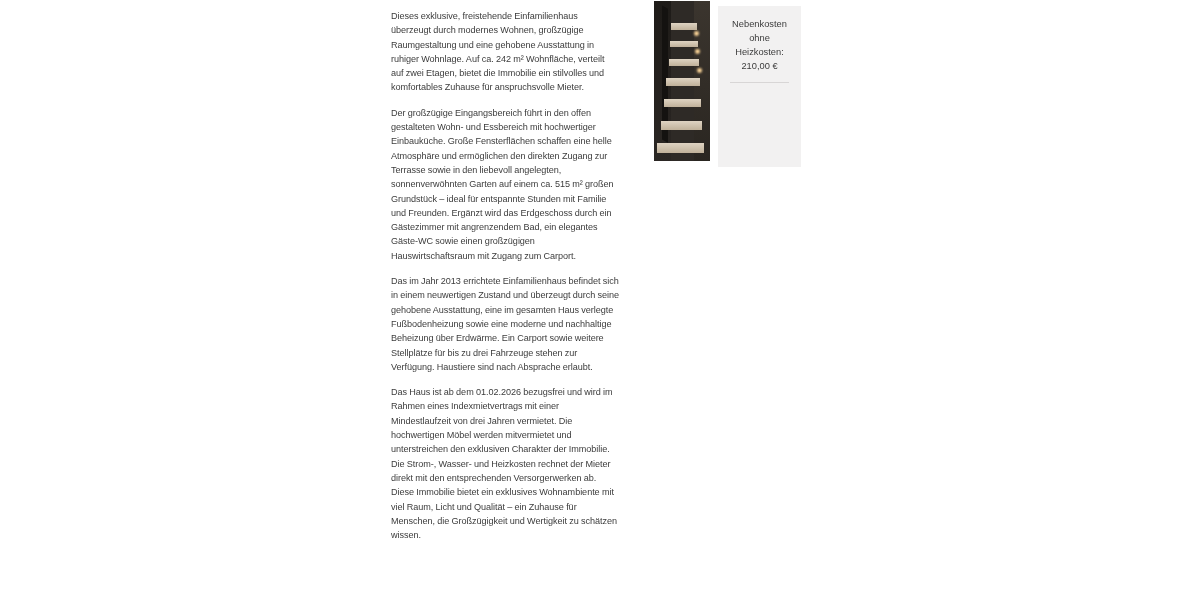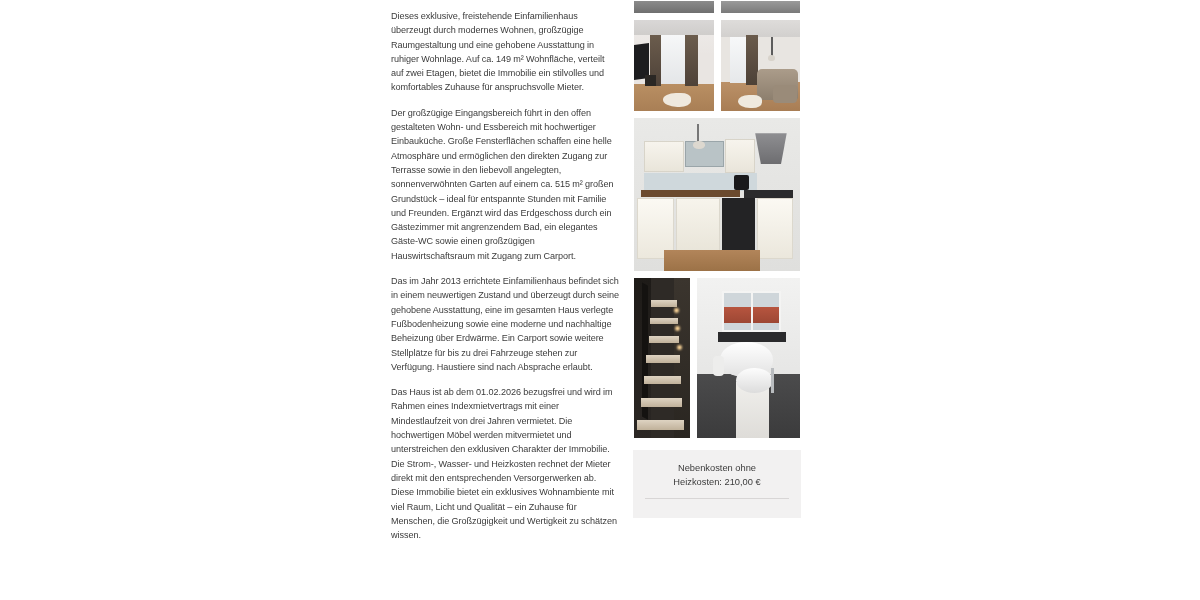--- a/index.html
+++ b/index.html
@@ -47,21 +47,21 @@
     text-align: left;
     word-spacing: -0.2px;
   }
   .para:last-child { margin-bottom: 0; }
 
   
   .media-col {
     width: 178px;
     padding: 0 10px 0 0;
     display: flex;
-    flex-direction: column;
+    flex-direction: row;
   }
 
   .gallery-row {
     display: flex;
     gap: 5px;
     margin-bottom: 5px;
   }
 
   .photo {
     position: relative;
@@ -191,21 +191,21 @@
   }
   .offer-amount { display: block; margin-top: 1px; }
 </style>
 </head>
 <body>
 
 <div class="page">
   <div class="sheet">
 
     <div class="text-col">
-      <p class="para">Dieses exklusive, freistehende Einfamilienhaus überzeugt durch modernes Wohnen, großzügige Raumgestaltung und eine gehobene Ausstattung in ruhiger Wohnlage. Auf ca. 149 m² Wohnfläche, verteilt auf zwei Etagen, bietet die Immobilie ein stilvolles und komfortables Zuhause für anspruchsvolle Mieter.</p>
+      <p class="para">Dieses exklusive, freistehende Einfamilienhaus überzeugt durch modernes Wohnen, großzügige Raumgestaltung und eine gehobene Ausstattung in ruhiger Wohnlage. Auf ca. 242 m² Wohnfläche, verteilt auf zwei Etagen, bietet die Immobilie ein stilvolles und komfortables Zuhause für anspruchsvolle Mieter.</p>
       <p class="para">Der großzügige Eingangsbereich führt in den offen gestalteten Wohn- und Essbereich mit hochwertiger Einbauküche. Große Fensterflächen schaffen eine helle Atmosphäre und ermöglichen den direkten Zugang zur Terrasse sowie in den liebevoll angelegten, sonnenverwöhnten Garten auf einem ca. 515 m² großen Grundstück – ideal für entspannte Stunden mit Familie und Freunden. Ergänzt wird das Erdgeschoss durch ein Gästezimmer mit angrenzendem Bad, ein elegantes Gäste-WC sowie einen großzügigen Hauswirtschaftsraum mit Zugang zum Carport.</p>
       <p class="para">Das im Jahr 2013 errichtete Einfamilienhaus befindet sich in einem neuwertigen Zustand und überzeugt durch seine gehobene Ausstattung, eine im gesamten Haus verlegte Fußbodenheizung sowie eine moderne und nachhaltige Beheizung über Erdwärme. Ein Carport sowie weitere Stellplätze für bis zu drei Fahrzeuge stehen zur Verfügung. Haustiere sind nach Absprache erlaubt.</p>
       <p class="para">Das Haus ist ab dem 01.02.2026 bezugsfrei und wird im Rahmen eines Indexmietvertrags mit einer Mindestlaufzeit von drei Jahren vermietet. Die hochwertigen Möbel werden mitvermietet und unterstreichen den exklusiven Charakter der Immobilie.
 Die Strom-, Wasser- und Heizkosten rechnet der Mieter direkt mit den entsprechenden Versorgerwerken ab.
 Diese Immobilie bietet ein exklusives Wohnambiente mit viel Raum, Licht und Qualität – ein Zuhause für Menschen, die Großzügigkeit und Wertigkeit zu schätzen wissen.</p>
     </div>
 
     <div class="media-col">
 
       <div class="strip-top">

